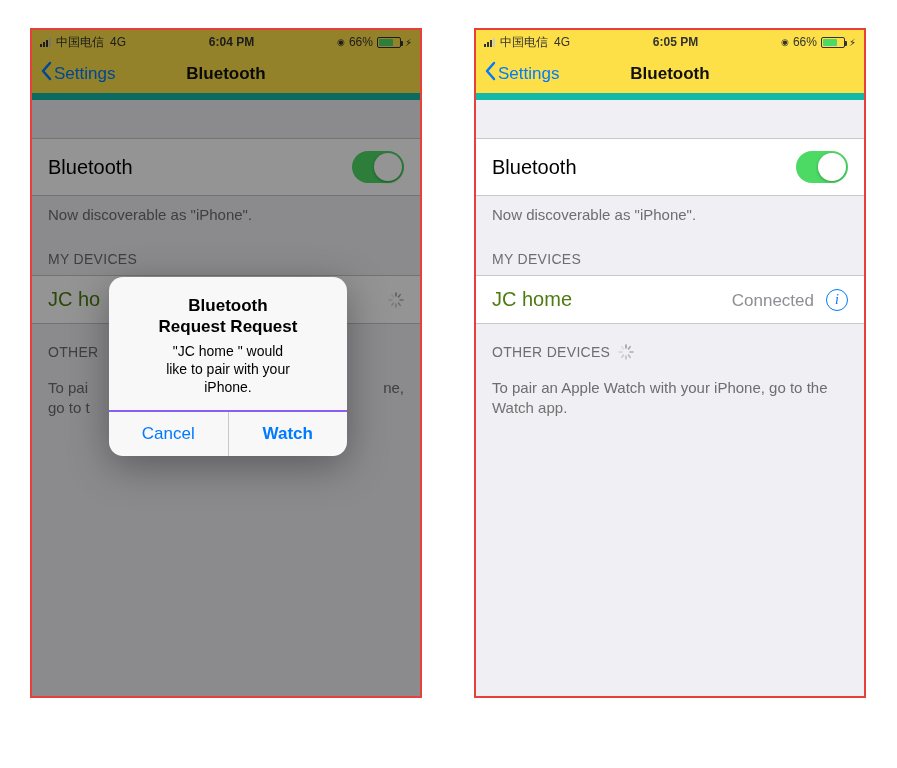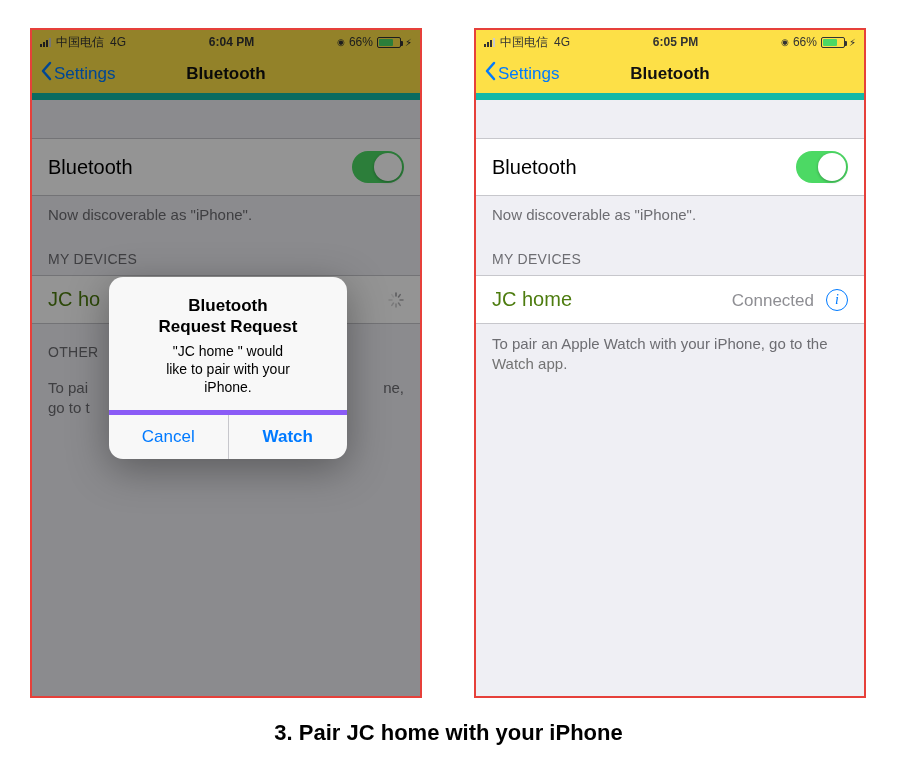--- a/index.html
+++ b/index.html
@@ -194,21 +194,21 @@
       line-height: 1.25;
       margin-bottom: 4px;
     }
     .alert-msg {
       font-size: 14px;
       color: #000;
       line-height: 1.3;
     }
     .alert-buttons {
       display: flex;
-      border-top: 5px solid #8b5cf6;
+      border-top: 2px solid #8b5cf6;
     }
     .alert-btn {
       flex: 1;
       text-align: center;
       padding: 12px 0;
       font-size: 17px;
       color: #007aff;
     }
     .alert-btn + .alert-btn { border-left: 1px solid #c7c7cc; }
     .alert-btn.primary { font-weight: 600; }
@@ -369,23 +369,39 @@
 
       <div class="section-header">MY DEVICES</div>
       <div class="device-row">
         <span class="device-name">JC home</span>
         <span class="device-right">
           <span>Connected</span>
           <span class="info-icon">i</span>
         </span>
       </div>
 
+      <div class="section-header">
+        <span>OTHER DEVICES</span>
+        <span class="spinner">
+          <svg width="16" height="16" viewBox="0 0 16 16">
+              <g stroke="#8e8e93" stroke-width="1.5" stroke-linecap="round">
+                <line x1="8" y1="1" x2="8" y2="4" opacity=".9"></line>
+                <line x1="12.2" y1="2.6" x2="10.5" y2="5" opacity=".8"></line>
+                <line x1="15" y1="8" x2="12" y2="8" opacity=".7"></line>
+                <line x1="12.2" y1="13.4" x2="10.5" y2="11" opacity=".6"></line>
+                <line x1="8" y1="15" x2="8" y2="12" opacity=".5"></line>
+                <line x1="3.8" y1="13.4" x2="5.5" y2="11" opacity=".4"></line>
+                <line x1="1" y1="8" x2="4" y2="8" opacity=".3"></line>
+                <line x1="3.8" y1="2.6" x2="5.5" y2="5" opacity=".2"></line>
+              </g>
+            </svg>
+        </span>
+      </div>
       <div class="help-text">
         <span>To pair an Apple Watch with your iPhone, go to the </span><span class="watch-link">Watch app</span><span>.</span>
       </div>
     </div>
   </div>
 
 </div>
 
 <div class="captions">
-  <div class="caption">3. Pair JC home with your iPhone</div>
 </div>
 
 </body></html>

